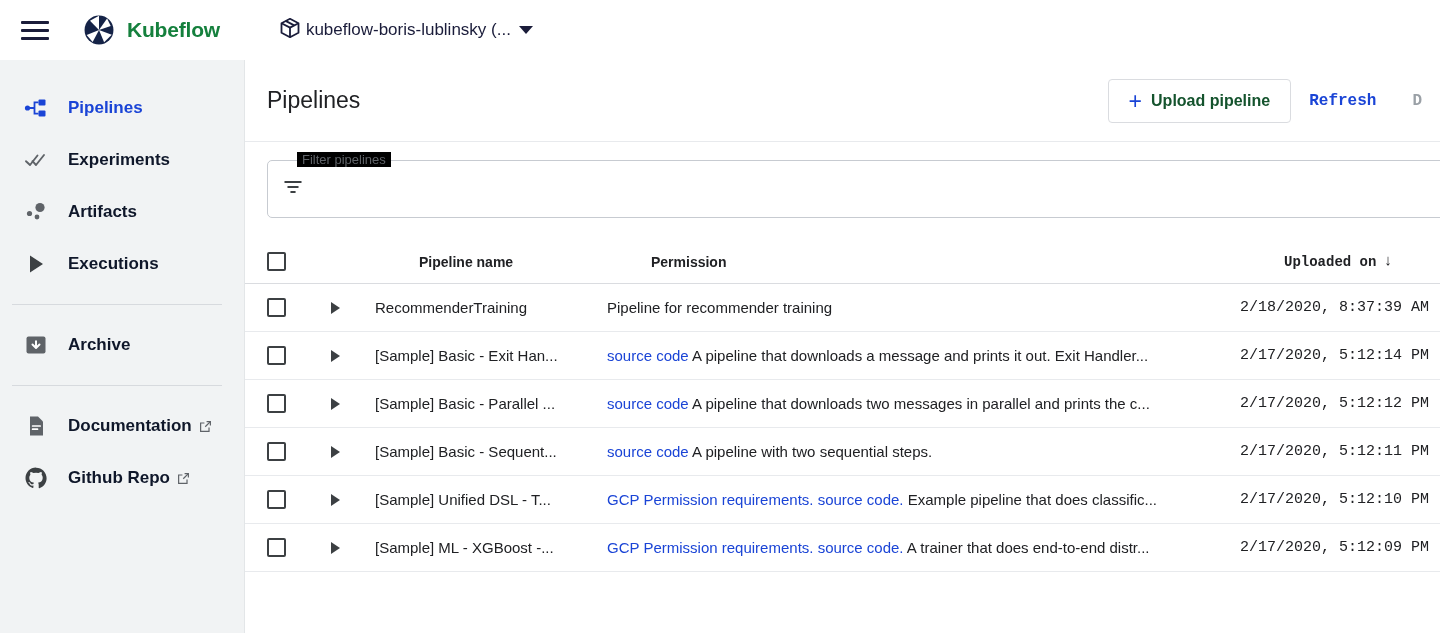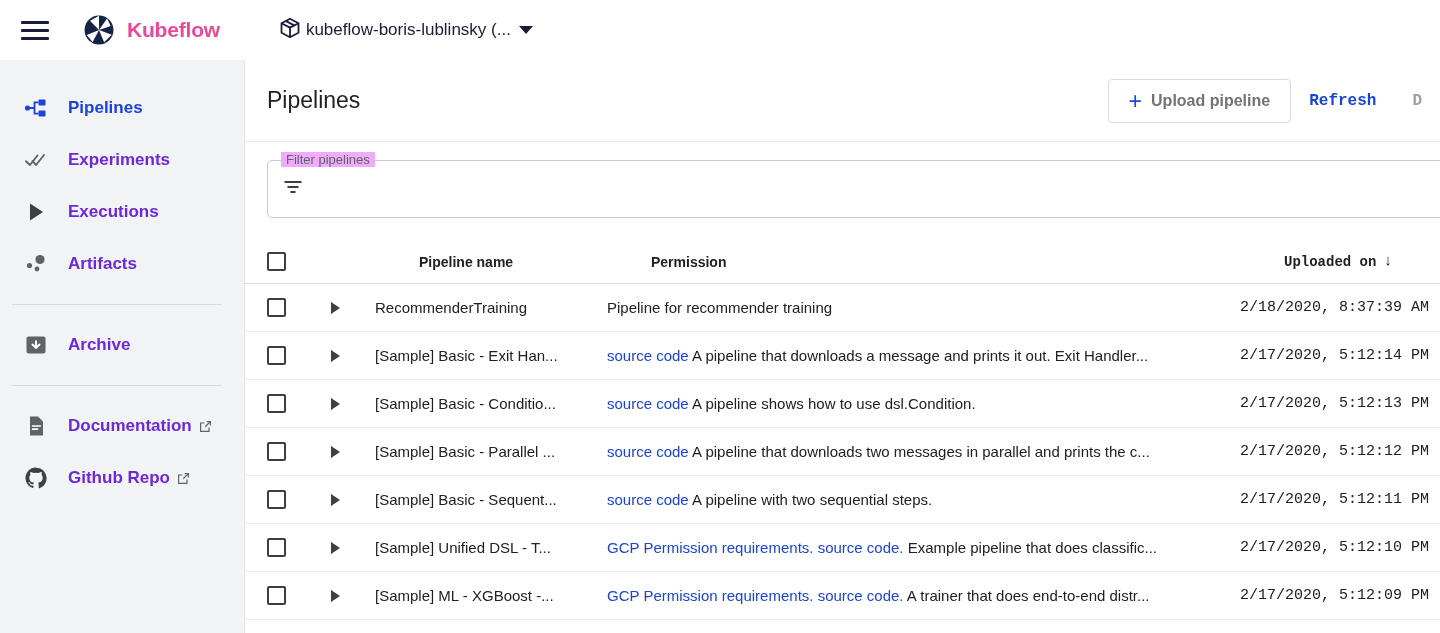--- a/index.html
+++ b/index.html
@@ -30,21 +30,21 @@
     display: block; width: 28px; height: 3px;
     background: #1a1c3a; border-radius: 1px;
   }
   #brand {
     display: flex; align-items: center; gap: 11px;
     margin-left: 30px; cursor: pointer;
   }
   #brand .kf-logo { width: 34px; height: 34px; display: block; }
   #brand .kf-name {
     font-size: 21px; font-weight: bold;
-    color: #ec4899; letter-spacing: -0.2px;
+    color: #15803d; letter-spacing: -0.2px;
   }
   #namespace-selector {
     display: flex; align-items: center; gap: 4px;
     margin-left: 58px; cursor: pointer;
   }
   #namespace-selector .ns-text {
     font-size: 17px; color: #1a1c3a; white-space: nowrap;
   }
   #namespace-selector .caret {
     width: 0; height: 0;
@@ -66,21 +66,21 @@
     display: flex; align-items: center;
     height: 52px; padding-left: 18px;
     cursor: pointer; gap: 0;
   }
   .nav-icon {
     width: 36px; min-width: 36px;
     display: flex; align-items: center; justify-content: center;
   }
   .nav-label {
     font-size: 17px; font-weight: bold;
-    color: #6d28d9; margin-left: 14px;
+    color: #0f172a; margin-left: 14px;
     white-space: nowrap;
   }
   .nav-item.active .nav-label { color: #1a44d6; }
   .ext-icon { margin-left: 7px; display: inline-flex; align-items: flex-start; }
   .nav-divider {
     height: 1px; background: #d7dade;
     margin: 14px 22px 14px 12px;
   }
 
   
@@ -103,39 +103,39 @@
   #upload-btn {
     display: flex; align-items: center; gap: 9px;
     height: 44px; padding: 0 20px;
     border: 1px solid #dadce0; border-radius: 4px;
     background: #ffffff; cursor: pointer;
   }
   #upload-btn .plus {
     font-size: 23px; color: #1a44d6; line-height: 1; font-weight: 400;
   }
   #upload-btn .lbl {
-    font-size: 16px; font-weight: bold; color: #737373; white-space: nowrap;
+    font-size: 16px; font-weight: bold; color: #14532d; white-space: nowrap;
   }
   .text-btn {
     font-size: 16px; font-weight: bold; color: #1a44d6;
     padding: 0 18px; cursor: pointer; white-space: nowrap; font-family: Liberation Mono, monospace;
   }
   .text-btn.disabled { color: #9aa0a6; cursor: default; }
 
   
   #filter-wrap { padding: 18px 0 0 22px; }
   #filter-box {
     position: relative;
     height: 58px; width: 1300px;
     border: 1px solid #c7cbd1; border-radius: 5px;
     display: flex; align-items: center; padding-left: 14px;
   }
   #filter-legend {
-    position: absolute; top: -9px; left: 13px;
-    background: #f0abfc; padding: 0 5px;
+    position: absolute; top: -9px; left: 29px;
+    background: #000000; padding: 0 5px;
     font-size: 13px; color: #5f6368;
   }
   #filter-input {
     border: none; outline: none; background: transparent;
     font-size: 15px; font-family: "Liberation Sans", sans-serif;
     color: #202124; flex: 1; padding-left: 14px; height: 100%;
   }
 
   
   #table { margin-top: 22px; width: 1195px; }
@@ -239,36 +239,36 @@
       <svg width="24" height="24" viewBox="0 0 24 24" fill="none" stroke="#5f6368" stroke-width="1.9" stroke-linecap="round" stroke-linejoin="round">
         <path d="M2 13.2 L6 17 L13.5 7.5"></path>
         <path d="M8.5 13.2 L12 17 L20 7"></path>
       </svg>
     </span>
     <span class="nav-label">Experiments</span>
   </div>
 
   <div class="nav-item">
     <span class="nav-icon">
-      <svg width="24" height="24" viewBox="0 0 24 24" fill="#3c4043">
-        <path d="M6 3.5 L19 12 L6 20.5 Z"></path>
-      </svg>
-    </span>
-    <span class="nav-label">Executions</span>
-  </div>
-
-  <div class="nav-item">
-    <span class="nav-icon">
       <svg width="24" height="24" viewBox="0 0 24 24" fill="#5f6368">
         <circle cx="16" cy="7.5" r="4.6"></circle>
         <circle cx="5.5" cy="13.5" r="2.6"></circle>
         <circle cx="13" cy="17" r="2.4"></circle>
       </svg>
     </span>
     <span class="nav-label">Artifacts</span>
+  </div>
+
+  <div class="nav-item">
+    <span class="nav-icon">
+      <svg width="24" height="24" viewBox="0 0 24 24" fill="#3c4043">
+        <path d="M6 3.5 L19 12 L6 20.5 Z"></path>
+      </svg>
+    </span>
+    <span class="nav-label">Executions</span>
   </div>
 
   <div class="nav-divider"></div>
 
   <div class="nav-item">
     <span class="nav-icon">
       <svg width="24" height="24" viewBox="0 0 24 24">
         <rect x="2.5" y="3.5" width="19" height="17" rx="2" fill="#5f6368"></rect>
         <path d="M12 8.2 V14.5 M8.5 11.5 L12 15 L15.5 11.5" stroke="#ffffff" stroke-width="2" fill="none" stroke-linecap="round" stroke-linejoin="round"></path>
       </svg>
@@ -384,31 +384,20 @@
           <div class="c-desc cell"><span class="lnk">source code</span><span> A pipeline that downloads a message and prints it out. Exit Handler...</span></div>
           <div class="c-date cell">2/17/2020, 5:12:14 PM</div>
         </div>
         <div class="trow">
           <div class="c-check">
             <span class="chk"></span>
           </div>
           <div class="c-arrow">
             <span class="expand"></span>
           </div>
-          <div class="c-name cell name-cell">[Sample] Basic - Conditio...</div>
-          <div class="c-desc cell"><span class="lnk">source code</span><span> A pipeline shows how to use dsl.Condition.</span></div>
-          <div class="c-date cell">2/17/2020, 5:12:13 PM</div>
-        </div>
-        <div class="trow">
-          <div class="c-check">
-            <span class="chk"></span>
-          </div>
-          <div class="c-arrow">
-            <span class="expand"></span>
-          </div>
           <div class="c-name cell name-cell">[Sample] Basic - Parallel ...</div>
           <div class="c-desc cell"><span class="lnk">source code</span><span> A pipeline that downloads two messages in parallel and prints the c...</span></div>
           <div class="c-date cell">2/17/2020, 5:12:12 PM</div>
         </div>
         <div class="trow">
           <div class="c-check">
             <span class="chk"></span>
           </div>
           <div class="c-arrow">
             <span class="expand"></span>

